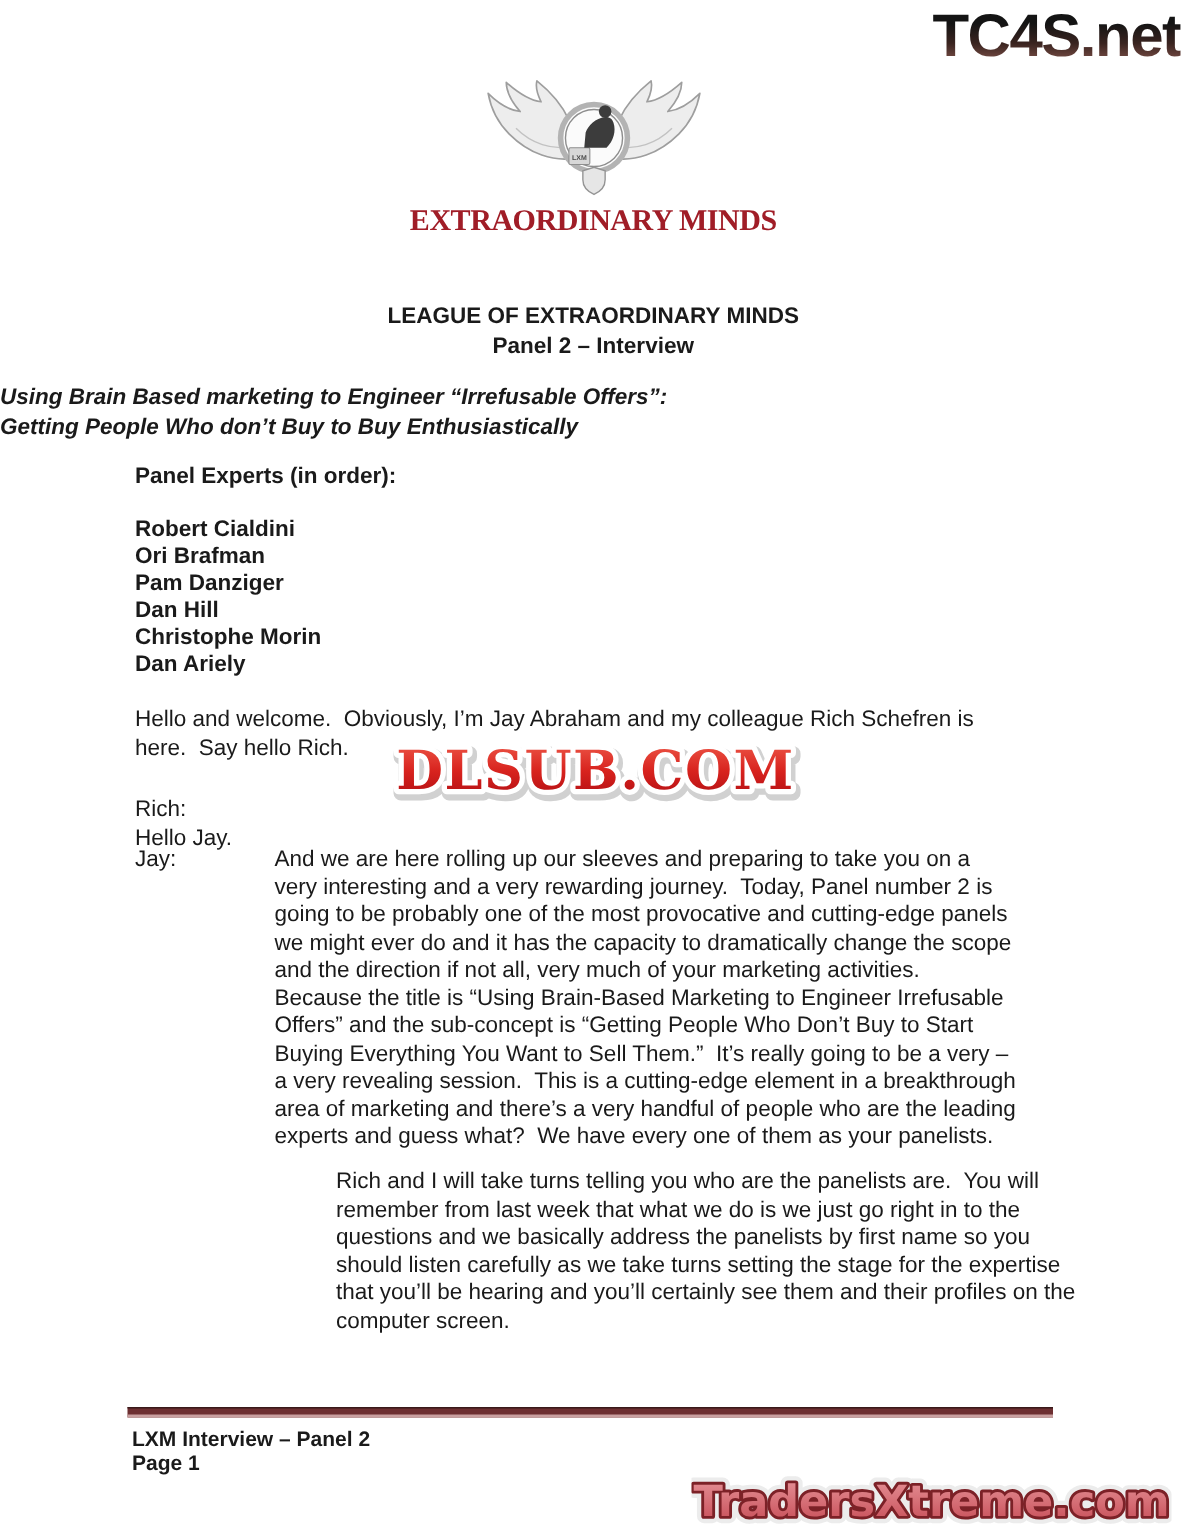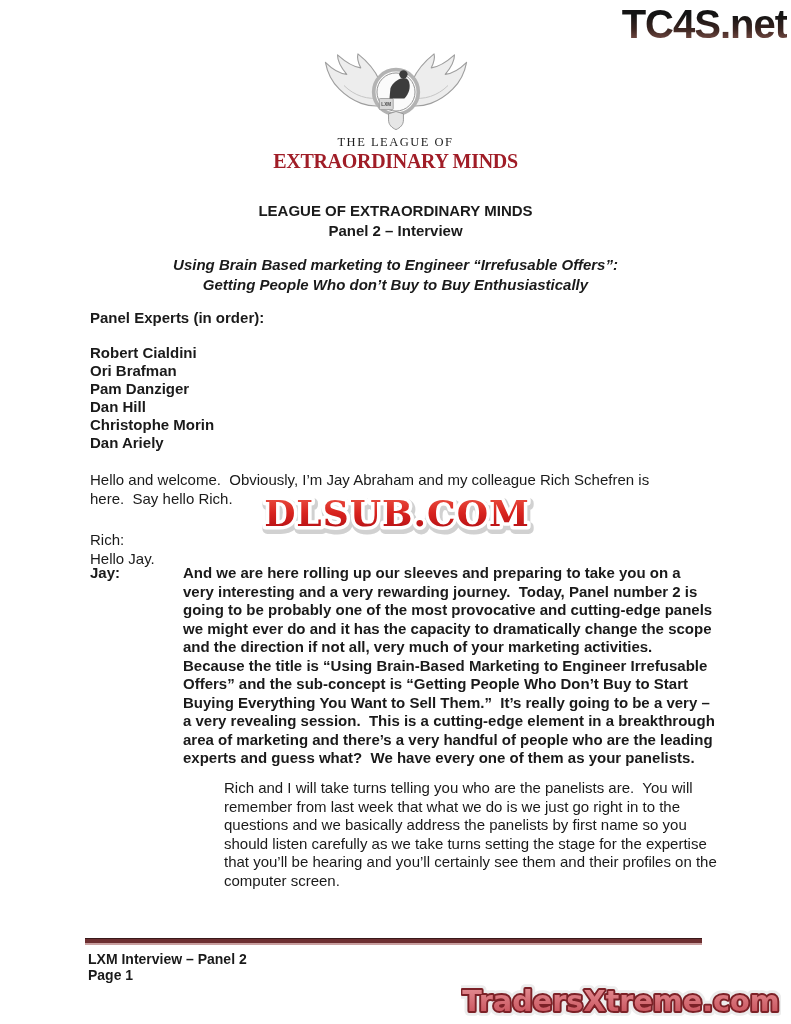--- a/index.html
+++ b/index.html
@@ -14,31 +14,31 @@
     background:linear-gradient(180deg,#141414 30%,#3a2420 60%,#8f5c53 95%);
     -webkit-background-clip:text;background-clip:text;color:transparent;
   }
   
   .logo-wrap{position:absolute;top:53px;left:0;width:100%;text-align:center;line-height:1;}
   .logo-line1{font-family:"Liberation Serif",serif;font-size:12.5px;letter-spacing:1.5px;color:#1c1c1c;margin-top:2px;}
   .logo-line2{font-family:"Liberation Serif",serif;font-size:20px;font-weight:bold;letter-spacing:-0.3px;color:#a01d27;margin-top:2px;}
   
   .doc-title{position:absolute;top:201px;left:0;width:100%;text-align:center;
     font-size:15px;font-weight:bold;line-height:20px;white-space:pre;}
-  .doc-subtitle{position:absolute;top:255px;left:0;width:100%;text-align:center;
+  .doc-subtitle{position:absolute;top:255px;left:0;width:100%;text-align:left;
     font-size:15px;font-weight:bold;font-style:italic;line-height:19.5px;white-space:pre;}
   .experts-heading{position:absolute;top:309px;left:90px;font-size:15px;font-weight:bold;}
   .experts-list{position:absolute;top:344px;left:90px;font-size:15px;font-weight:bold;line-height:18px;white-space:pre;}
   .intro{position:absolute;top:471px;left:90px;font-size:15px;line-height:18.5px;white-space:pre;}
   
   .dialogue-row{position:absolute;left:90px;display:flex;font-size:15px;line-height:18.5px;}
   .speaker{width:93px;flex:none;white-space:pre;}
   .speech{white-space:pre;}
   .row-rich{top:531px;flex-direction:column;}
-  .row-jay{top:564px;font-weight:bold;}
+  .row-jay{top:564px;}
   .row-jay2{top:779px;gap:41px;}
   
   .dlsub{position:absolute;top:486px;left:247px;}
   .tradersx{position:absolute;top:978px;right:10px;}
   
   .footer-bar{position:absolute;left:85px;top:938px;width:617px;height:4px;
     background:#6d2f31;border-top:1px solid #39191a;border-bottom:2px solid #c9a0a0;}
   .footer-row{position:absolute;left:88px;top:951px;width:612px;display:flex;
     justify-content:space-between;font-size:14px;font-weight:bold;flex-direction:column;}
 </style>
@@ -60,21 +60,20 @@
     <circle cx="85" cy="42" r="24" fill="#fbfbfb" stroke="#b3b3b3" stroke-width="4"></circle>
     <circle cx="85" cy="42" r="20.5" fill="none" stroke="#8d8d8d" stroke-width="1"></circle>
     <g>
       <rect x="67" y="49" width="15" height="12" rx="1" fill="#d8d8d8" stroke="#8f8f8f" stroke-width="0.8"></rect>
       <text x="74.5" y="57.5" font-size="5" text-anchor="middle" fill="#4a4a4a" font-weight="bold">LXM</text>
       <circle cx="93" cy="23" r="4.5" fill="#3c3c3c"></circle>
       <path d="M93 27 C86 28 81 33 79 38 L78 49 L94 49 C99 44 101 37 99 31 C98 28 96 27 93 27 Z" fill="#3c3c3c"></path>
     </g>
     <path d="M85 63 l8 2.5 v6.5 c0 5.5 -3.5 8.5 -8 10.5 c-4.5 -2 -8 -5 -8 -10.5 v-6.5 Z" fill="#e6e6e6" stroke="#949494" stroke-width="1"></path>
   </svg>
-  <div class="logo-line1">THE LEAGUE OF</div>
   <div class="logo-line2">EXTRAORDINARY MINDS</div>
 </div>
 
 <div class="doc-title">LEAGUE OF EXTRAORDINARY MINDS
 Panel 2 – Interview</div>
 <div class="doc-subtitle">Using Brain Based marketing to Engineer “Irrefusable Offers”:
 Getting People Who don’t Buy to Buy Enthusiastically</div>
 
 <div class="experts-heading">Panel Experts (in order):</div>
 <div class="experts-list">Robert Cialdini

